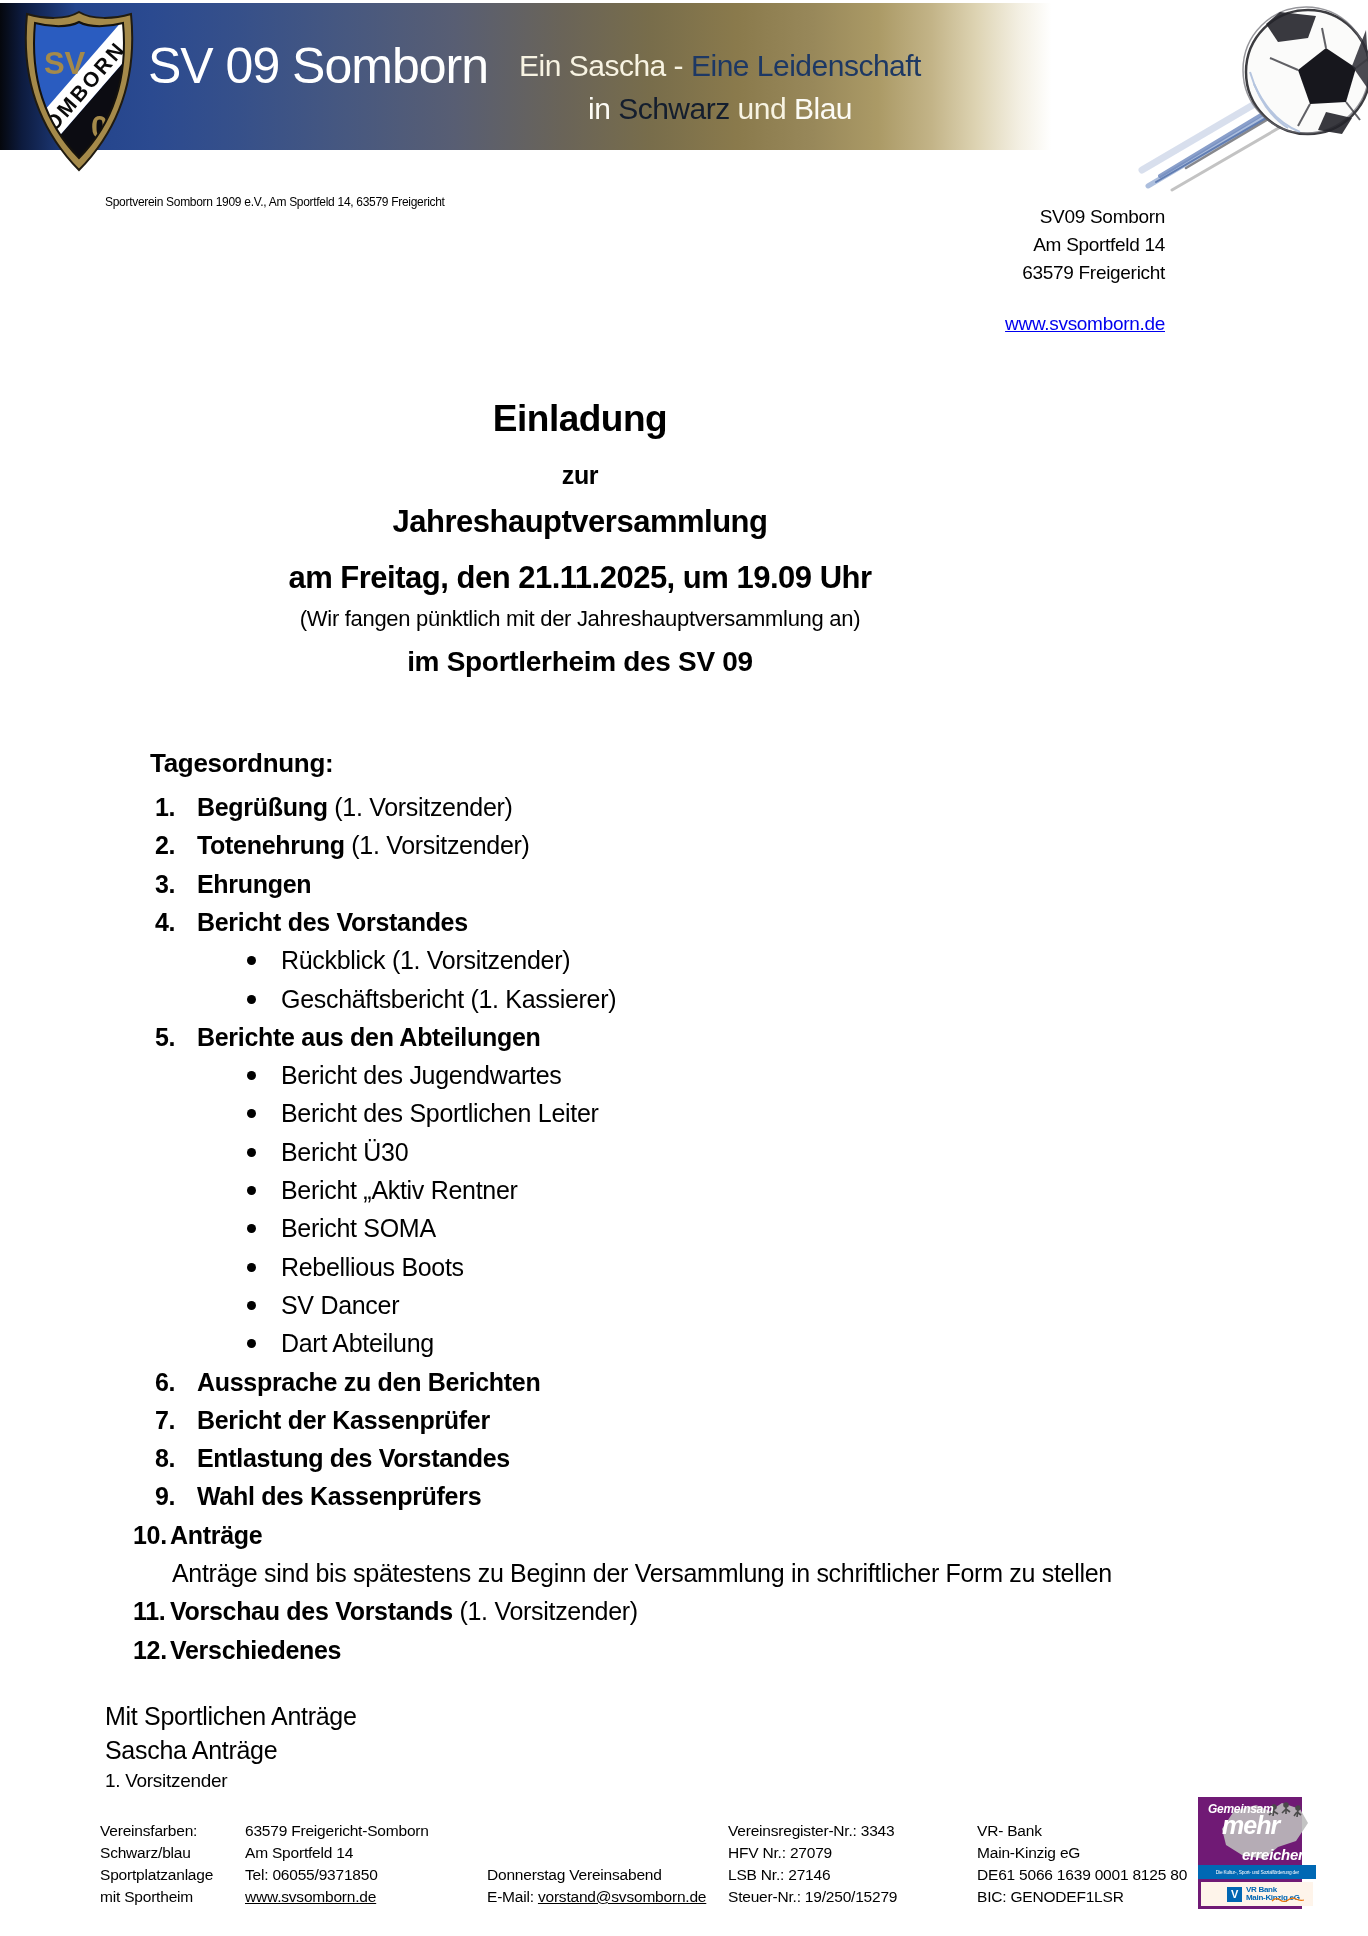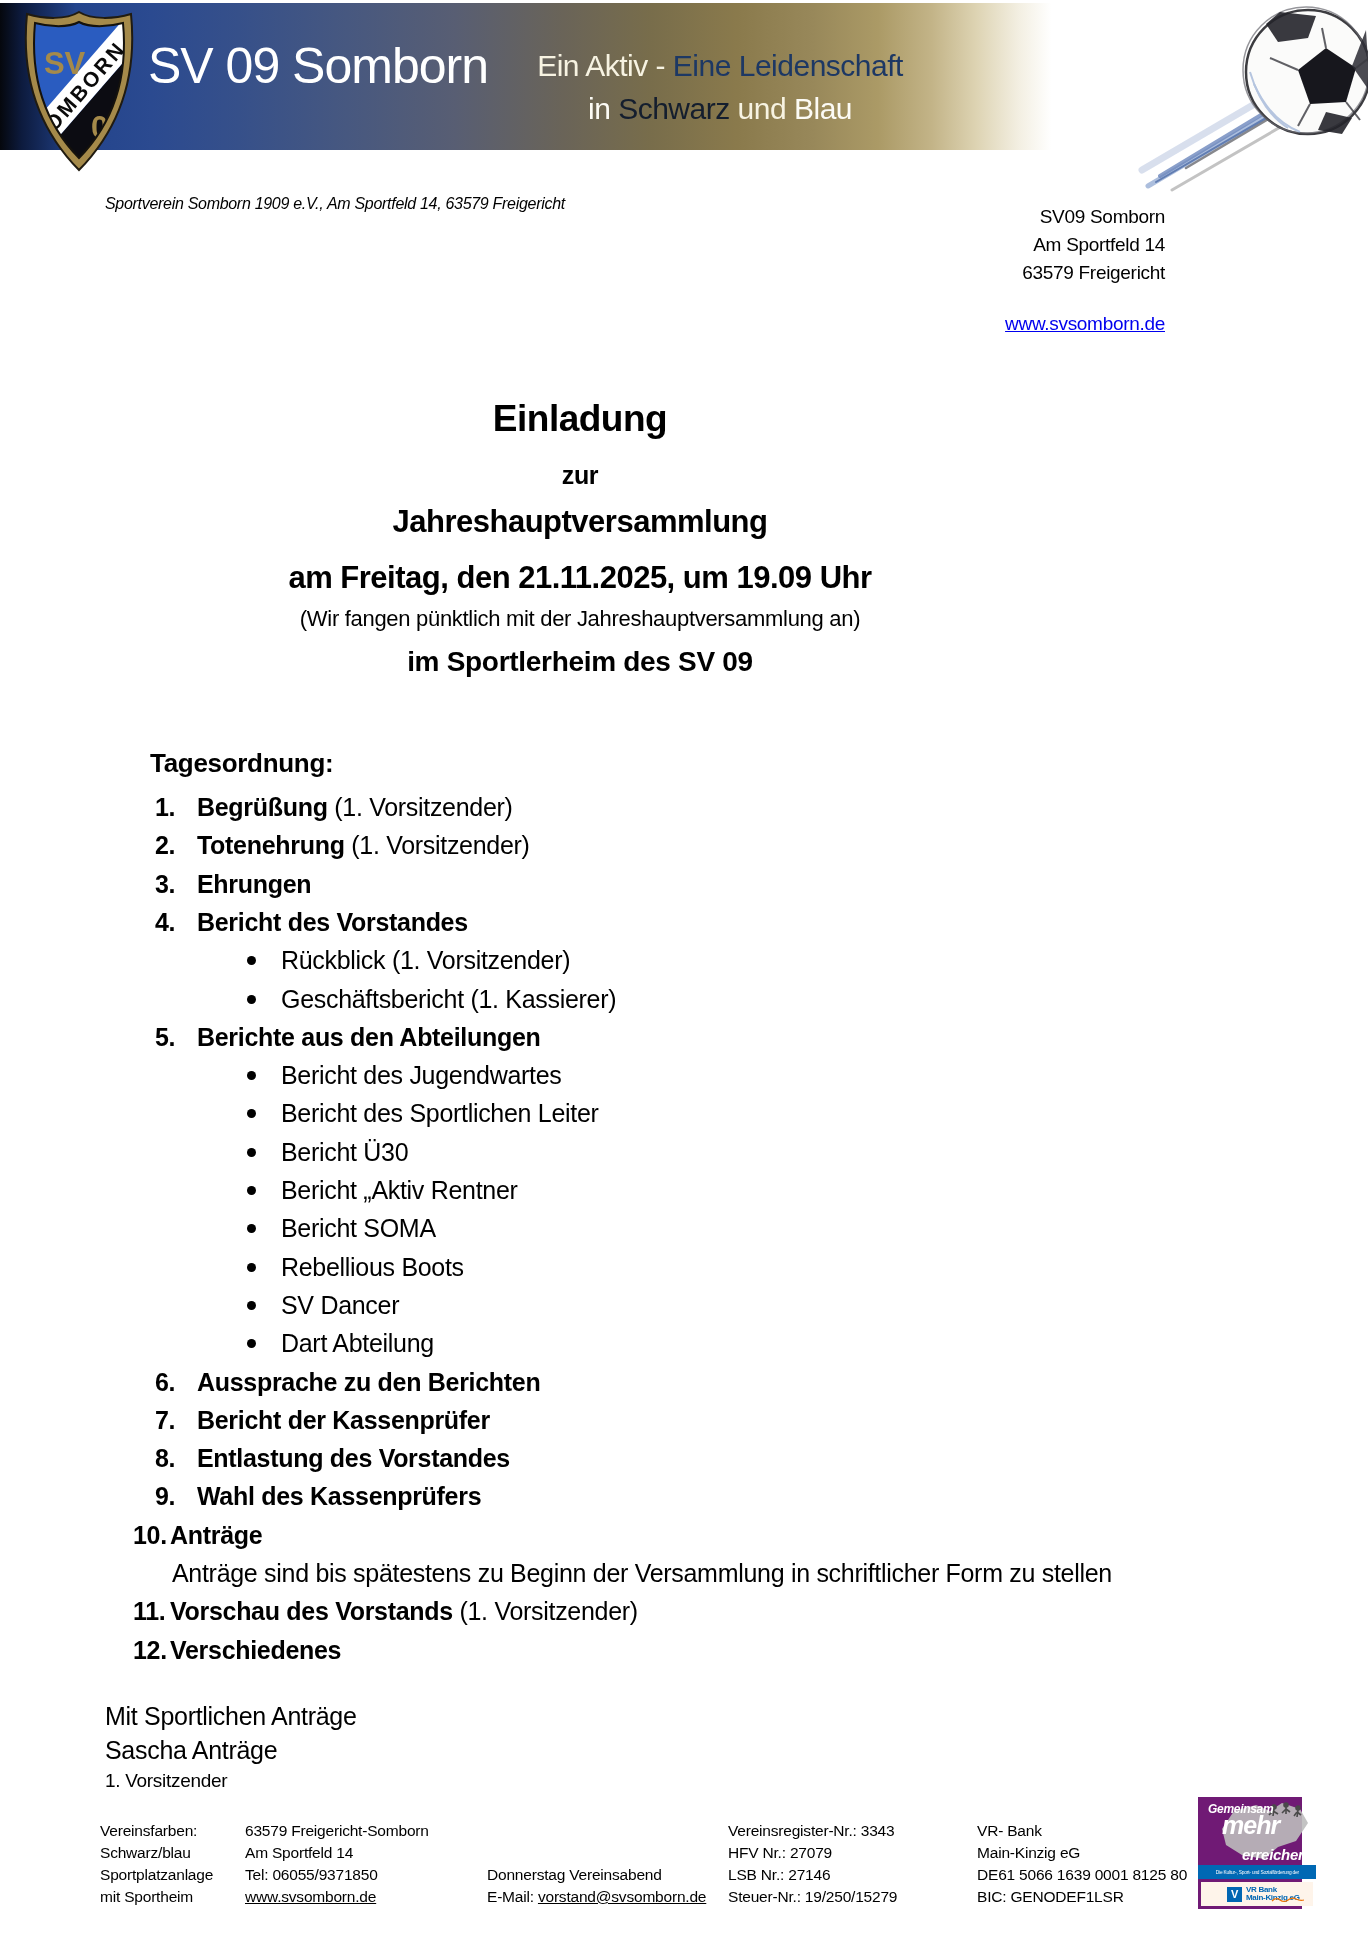--- a/index.html
+++ b/index.html
@@ -16,21 +16,21 @@
   #tagline{position:absolute;left:505px;top:46px;width:430px;text-align:center;font-size:30px;letter-spacing:-0.5px;white-space:nowrap;}
   #tagline .t-cream{color:#f7f3e2;}
   #tagline .t-navy{color:#1d3864;}
   #tagline .t-black{color:#141e2e;}
   #tagline .t-white{color:#fcfbf5;}
   #tagline-line2{margin-top:9px;}
   #shield-svg{position:absolute;left:18px;top:8px;width:122px;height:168px;z-index:5;}
   #ball-svg{position:absolute;left:1130px;top:0;width:238px;height:195px;z-index:4;}
 
   
-  #sender-line{position:absolute;left:105px;top:195px;font-size:16px;font-style:italic;}
+  #sender-line{position:absolute;left:105px;top:195px;font-size:12px;}
   #recipient{position:absolute;left:880px;top:203px;width:285px;text-align:right;font-size:19px;line-height:28px;}
   #website-link{position:absolute;left:880px;top:313px;width:285px;text-align:right;font-size:19px;}
   a.link{color:#0000EE;text-decoration:underline;}
 
   
   .center-row{position:absolute;left:105px;width:950px;text-align:center;white-space:nowrap;}
   #title-einladung{top:398px;font-size:37px;font-weight:bold;letter-spacing:-0.5px;}
   #title-zur{top:461px;font-size:25px;font-weight:bold;}
   #title-jhv{top:504px;font-size:31px;font-weight:bold;letter-spacing:-0.5px;}
   #title-date{top:560px;font-size:31px;font-weight:bold;letter-spacing:-0.5px;}
@@ -79,21 +79,21 @@
   #vr-squiggle{position:absolute;right:8px;bottom:2px;}
 </style>
 </head>
 <body>
 
 <div id="page">
 
   <div id="banner">
     <div id="club-title">SV 09 Somborn</div>
     <div id="tagline">
-      <div id="tagline-line1"><span class="t-cream">Ein Aktiv - </span><span class="t-navy">Eine Leidenschaft</span></div>
+      <div id="tagline-line1"><span class="t-cream">Ein Sascha - </span><span class="t-navy">Eine Leidenschaft</span></div>
       <div id="tagline-line2"><span class="t-white">in </span><span class="t-black">Schwarz</span><span class="t-cream"> und </span><span class="t-white">Blau</span></div>
     </div>
   </div>
 
   <svg id="shield-svg" viewBox="0 0 122 168">
     <defs>
       <clipPath id="shieldClip">
         <path d="M61,14 C50,20 32,19 17,15 C13,58 20,108 61,150 C102,108 109,58 105,15 C90,19 72,20 61,14 Z"></path>
       </clipPath>
     </defs>

